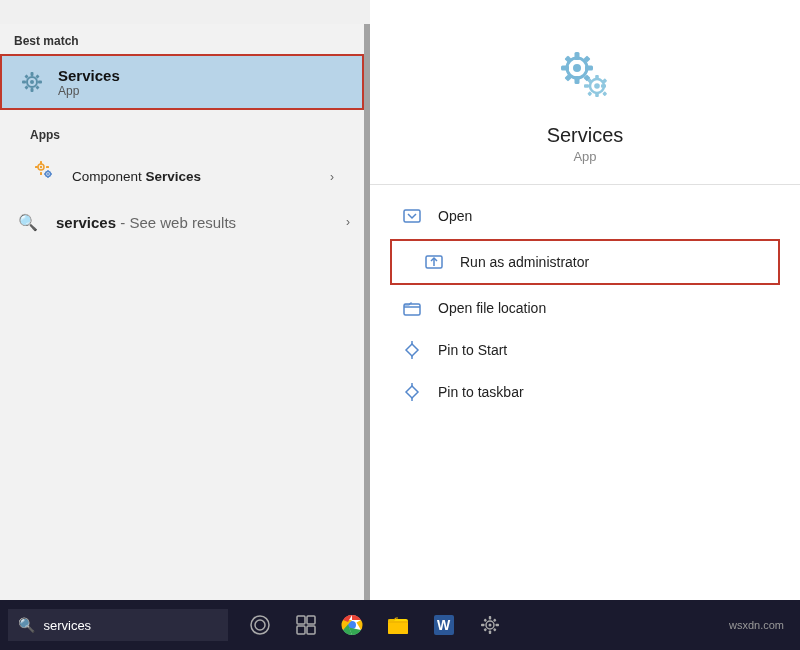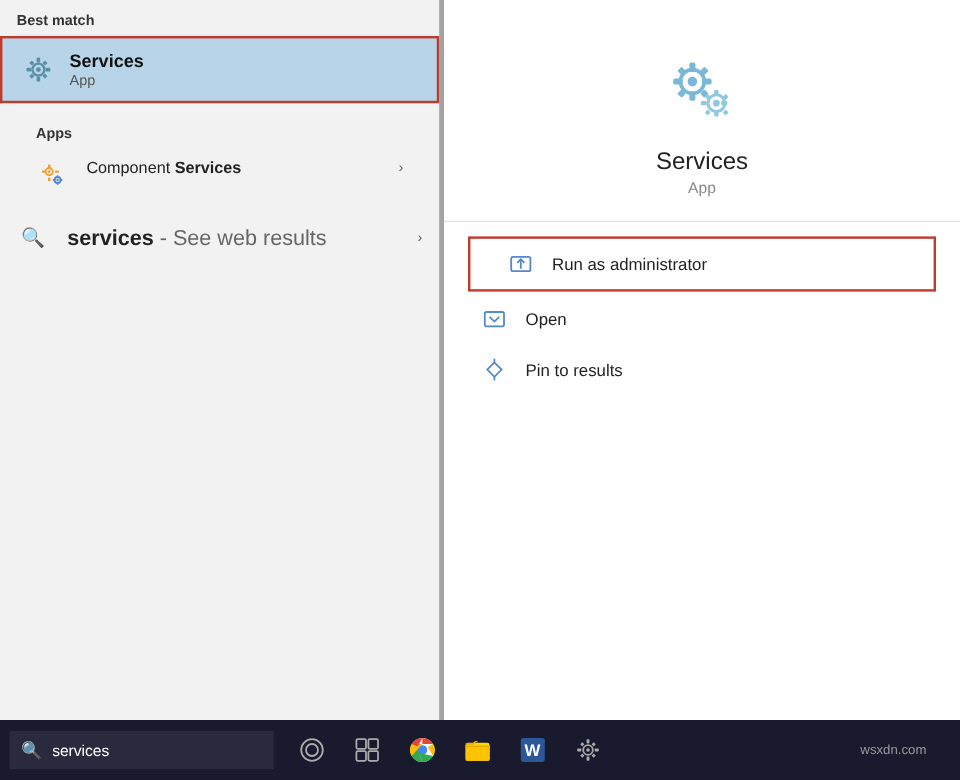--- a/index.html
+++ b/index.html
@@ -20,21 +20,22 @@
       height: calc(100% - 50px);
     }
 
     
     .left-panel {
       width: 370px;
       background: #f2f2f2;
       display: flex;
       flex-direction: column;
       flex-shrink: 0;
-      border-right: 4px solid #a3a3a3;
+      border-right: 6px solid #a3a3a3;
+      margin-top: 24px;
     }
 
     .section-label {
       font-size: 12px;
       font-weight: 600;
       color: #333;
       padding: 10px 14px 6px 14px;
     }
 
     .best-match-item {
@@ -68,21 +69,21 @@
       font-size: 12px;
       color: #555;
     }
 
     .apps-section {
       padding: 4px 16px;
     }
 
     .app-item {
       display: flex;
-      align-items: flex-start;
+      align-items: flex-end;
       padding: 8px 14px;
       cursor: pointer;
     }
 
     .app-item-icon {
       width: 28px;
       height: 28px;
       margin-right: 14px;
       display: flex;
       align-items: center;
@@ -121,21 +122,21 @@
       height: 28px;
       margin-right: 14px;
       display: flex;
       align-items: center;
       justify-content: center;
       color: #666;
       font-size: 16px;
     }
 
     .search-web-text {
-      font-size: 18px;
+      font-size: 15px;
       color: #222;
       flex: 1;
     }
 
     .search-web-text .keyword {
       font-weight: 700;
     }
 
     .search-web-text .suffix {
       color: #666;
@@ -363,52 +364,72 @@
           <rect x="37" y="50" width="3.5" height="3.5" rx="0.8" fill="#90c8e0" transform="rotate(45 38.75 51.75)"></rect>
           <rect x="52" y="50" width="3.5" height="3.5" rx="0.8" fill="#90c8e0" transform="rotate(45 53.75 51.75)"></rect>
         </svg>
       </div>
       <div class="app-big-title">Services</div>
       <div class="app-big-subtitle">App</div>
     </div>
 
     <div class="action-list">
 
+      <div class="action-item">
+        <div class="action-icon">
+          <svg width="20" height="20" viewBox="0 0 20 20" fill="none">
+            <rect x="2" y="4" width="16" height="12" rx="1.5" stroke="#5588cc" stroke-width="1.5" fill="none"></rect>
+            <path d="M6 8 L10 12 L14 8" stroke="#5588cc" stroke-width="1.5" fill="none"></path>
+          </svg>
+        </div>
+        <span>Open</span>
+      </div>
+
       <div class="action-item highlighted" style="border:2.5px solid #c0392b; margin: 2px 20px;">
         <div class="action-icon">
           <svg width="20" height="20" viewBox="0 0 20 20" fill="none">
             <rect x="2" y="4" width="16" height="12" rx="1.5" stroke="#5588cc" stroke-width="1.5" fill="none"></rect>
             <path d="M7 9 L10 6 L13 9" stroke="#5588cc" stroke-width="1.5" fill="none"></path>
             <line x1="10" y1="6" x2="10" y2="14" stroke="#5588cc" stroke-width="1.5"></line>
           </svg>
         </div>
         <span>Run as administrator</span>
       </div>
 
       <div class="action-item">
         <div class="action-icon">
           <svg width="20" height="20" viewBox="0 0 20 20" fill="none">
-            <rect x="2" y="4" width="16" height="12" rx="1.5" stroke="#5588cc" stroke-width="1.5" fill="none"></rect>
-            <path d="M6 8 L10 12 L14 8" stroke="#5588cc" stroke-width="1.5" fill="none"></path>
+            <rect x="2" y="6" width="16" height="11" rx="1.5" stroke="#5588cc" stroke-width="1.5" fill="none"></rect>
+            <path d="M2 9 L18 9" stroke="#5588cc" stroke-width="1.5"></path>
+            <path d="M2 7 L7 7 L8.5 5 L10 5" stroke="#5588cc" stroke-width="1.2" fill="none"></path>
           </svg>
         </div>
-        <span>Open</span>
-      </div>
-
-
+        <span>Open file location</span>
+      </div>
 
       <div class="action-item">
         <div class="action-icon">
           <svg width="20" height="20" viewBox="0 0 20 20" fill="none">
             <path d="M4 10 L10 4 L16 10 L10 16 Z" stroke="#5588cc" stroke-width="1.5" fill="none"></path>
             <line x1="10" y1="4" x2="10" y2="1" stroke="#5588cc" stroke-width="1.5"></line>
             <line x1="10" y1="16" x2="10" y2="19" stroke="#5588cc" stroke-width="1.5"></line>
           </svg>
         </div>
-        <span>Pin to results</span>
+        <span>Pin to Start</span>
+      </div>
+
+      <div class="action-item">
+        <div class="action-icon">
+          <svg width="20" height="20" viewBox="0 0 20 20" fill="none">
+            <path d="M4 10 L10 4 L16 10 L10 16 Z" stroke="#5588cc" stroke-width="1.5" fill="none"></path>
+            <line x1="10" y1="4" x2="10" y2="1" stroke="#5588cc" stroke-width="1.5"></line>
+            <line x1="10" y1="16" x2="10" y2="19" stroke="#5588cc" stroke-width="1.5"></line>
+          </svg>
+        </div>
+        <span>Pin to taskbar</span>
       </div>
     </div>
   </div>
 </div>
 
 <div class="taskbar">
   <div class="taskbar-search">
     <span class="taskbar-search-icon">🔍</span>
     <span class="taskbar-search-text">services</span>
   </div>
@@ -470,14 +491,14 @@
         <rect x="16.5" y="9.8" width="3.5" height="2.4" rx="0.8" fill="#aaa"></rect>
         <rect x="5" y="5" width="2.5" height="2.5" rx="0.5" fill="#aaa" transform="rotate(45 6.25 6.25)"></rect>
         <rect x="14.5" y="5" width="2.5" height="2.5" rx="0.5" fill="#aaa" transform="rotate(45 15.75 6.25)"></rect>
         <rect x="5" y="14.5" width="2.5" height="2.5" rx="0.5" fill="#aaa" transform="rotate(45 6.25 15.75)"></rect>
         <rect x="14.5" y="14.5" width="2.5" height="2.5" rx="0.5" fill="#aaa" transform="rotate(45 15.75 15.75)"></rect>
       </svg>
     </div>
   </div>
 
   <div style="flex:1"></div>
-  <span style="font-size:11px; color:#999; margin-right:20px;">wsxdn.com</span>
+  <span style="font-size:11px; color:#999; margin-right:8px;">wsxdn.com</span>
 </div>
 
 </body></html>

